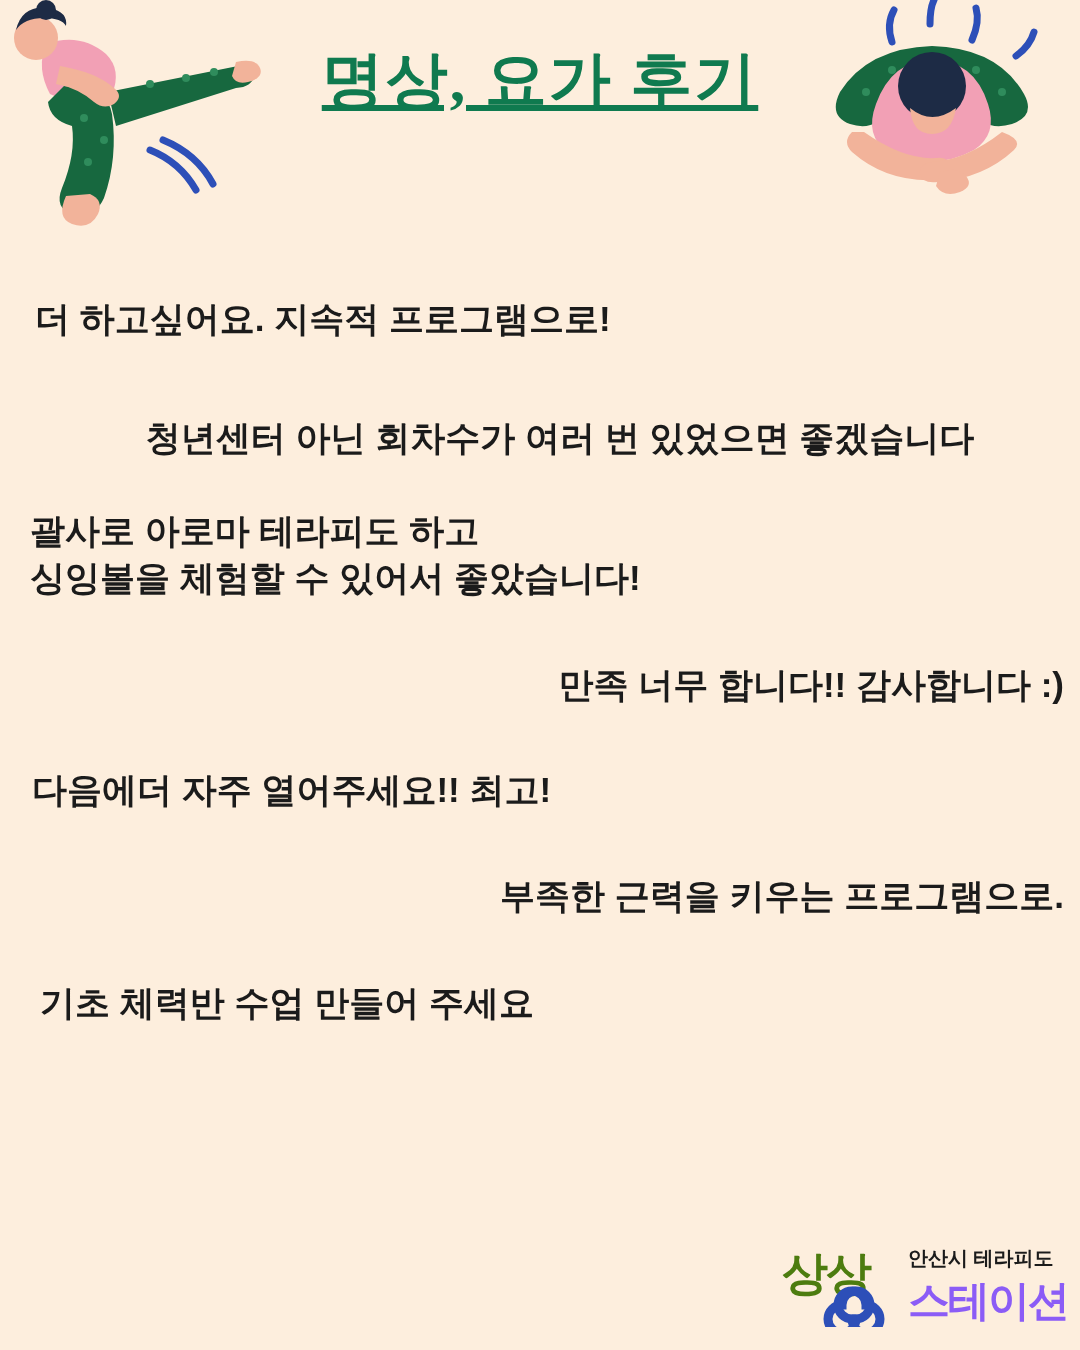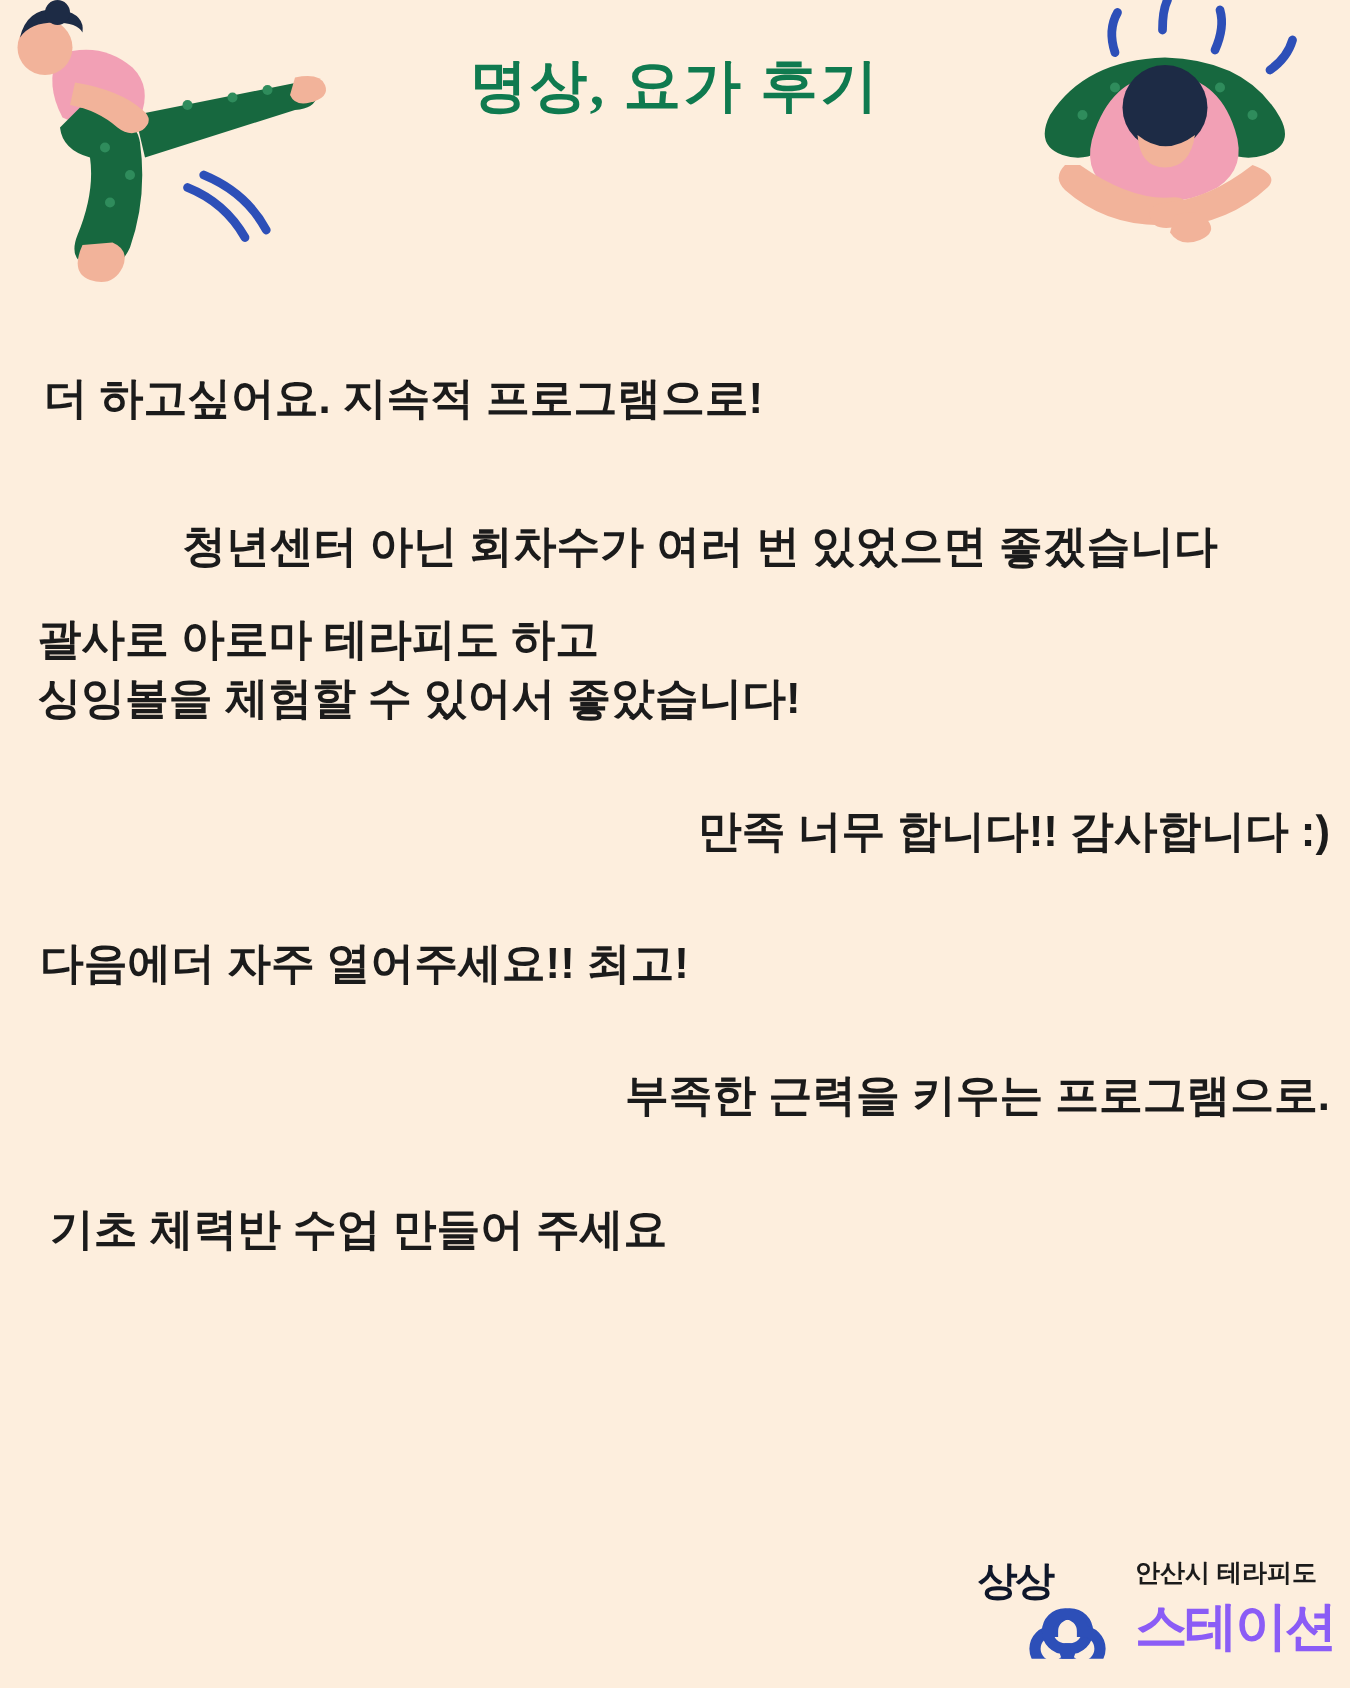--- a/index.html
+++ b/index.html
@@ -22,23 +22,24 @@
     height: 250px;
   }
   .page-title {
     position: absolute;
     left: 0;
     right: 0;
     top: 38px;
     text-align: center;
     font-family: "Liberation Serif", serif;
     font-weight: bold;
-    font-size: 46px;
+    font-size: 62px;
     letter-spacing: 2px;
     color: #0f7a4f;
+    text-decoration: underline;
   }
 
   
   .illus-left {
     position: absolute;
     left: 0;
     top: 0;
     width: 280px;
     height: 250px;
   }
@@ -70,42 +71,42 @@
   .r-center { text-align: center; }
   .r-right  { text-align: right; }
 
   .m-l20  { padding-left: 32px; }
   .m-l30  { padding-left: 30px; }
   .m-l40  { padding-left: 40px; }
   .m-r30  { padding-right: 16px; }
 
   .sp-1 { margin-top: 0px; }
   .sp-2 { margin-top: 72px; }
-  .sp-3 { margin-top: 26px; }
+  .sp-3 { margin-top: 45px; }
   .sp-4 { margin-top: 60px; }
   .sp-5 { margin-top: 58px; }
   .sp-6 { margin-top: 58px; }
   .sp-7 { margin-top: 60px; }
 
   
   .logo {
     position: absolute;
     right: 8px;
     bottom: 14px;
     width: 290px;
     height: 105px;
   }
   .logo-sangsang {
     position: absolute;
     left: 0;
     top: 12px;
     font-family: "Liberation Serif", serif;
     font-weight: bold;
-    font-size: 32px;
-    color: #0f172a;
+    font-size: 46px;
+    color: #4d7c0f;
     letter-spacing: -2px;
     text-align: right;
   }
   .logo-infinity {
     position: absolute;
     left: 36px;
     top: 52px;
     width: 86px;
     height: 44px;
   }

